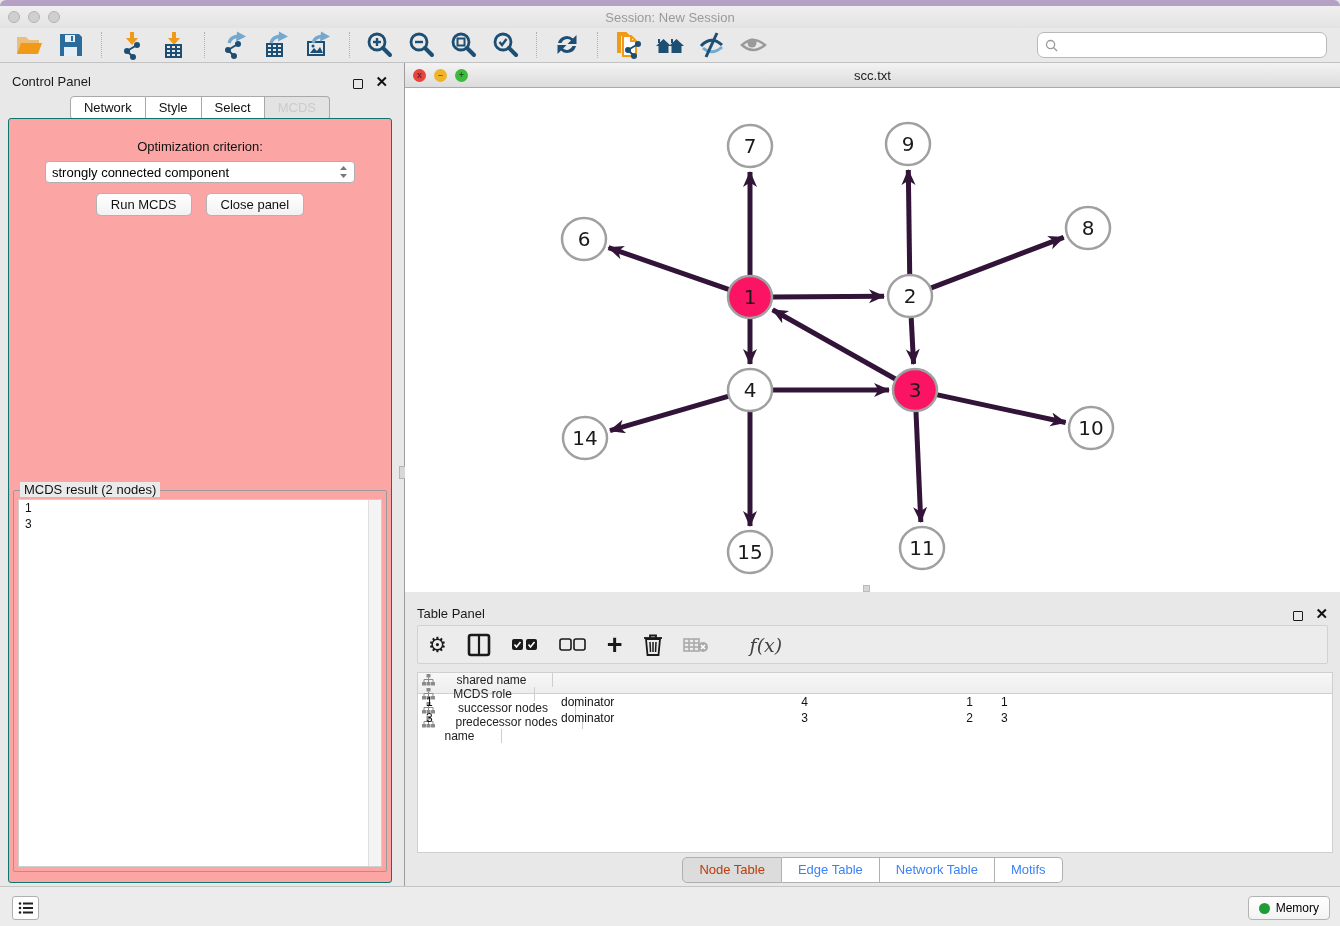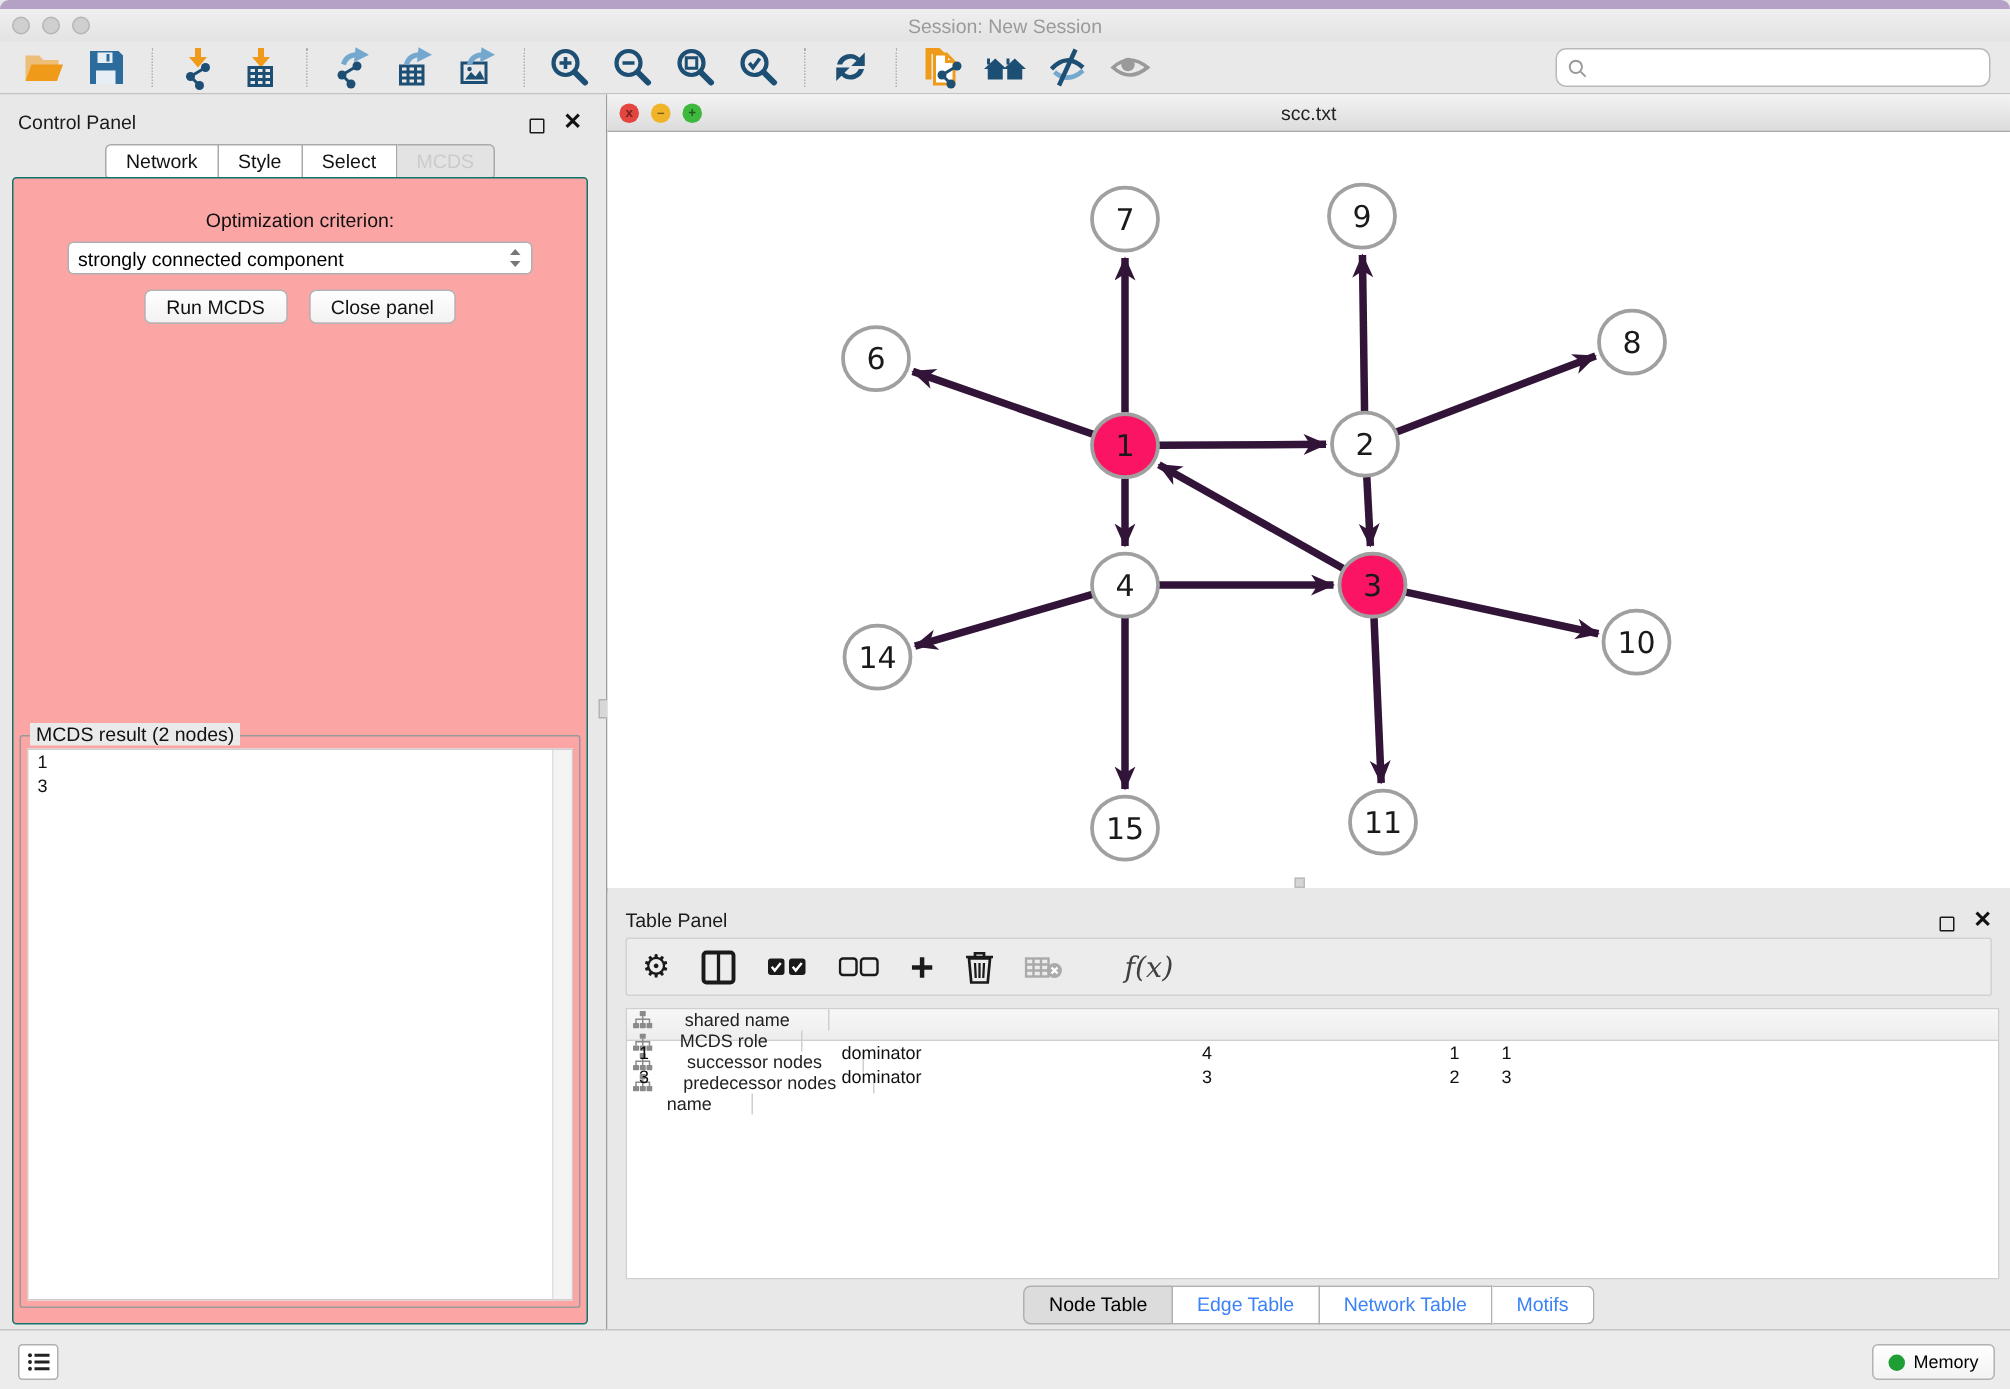--- a/index.html
+++ b/index.html
@@ -75,21 +75,21 @@
   #node-table { position:absolute; left:12px; top:77px; width:916px; height:181px; background:#fff; border:1px solid #cfcfcf; }
   #nt-header { display:flex; height:21px; background:linear-gradient(#f7f7f7,#ededed); border-bottom:1px solid #cfcfcf;flex-direction:column; }
   .nt-th { display:flex; align-items:center; border-right:1px solid #cfcfcf; font-size:12px; color:#222; padding:0 4px; }
   .nt-th .lbl { flex:1; text-align:center; }
   .nt-row { display:flex; height:16px; }
   .nt-td { font-size:12px; color:#111; overflow:hidden; white-space:nowrap; }
   #tp-tabs { position:absolute; left:0; bottom:3px; width:100%; display:flex; justify-content:center; }
   .tp-tab { font-size:13px; font-weight:500; padding:4px 16px 5px; background:#fff; border:1px solid #b0b0b0; border-left:none; color:#3b82f6; cursor:pointer; }
   .tp-tab:first-child { border-left:1px solid #b0b0b0; border-radius:5px 0 0 5px; }
   .tp-tab:last-child { border-radius:0 5px 5px 0; }
-  .tp-tab.active { background:#dcdcdc; color:#000000; text-shadow:0 0 1px #cacaca; }
+  .tp-tab.active { background:#dcdcdc; color:#c2410c; text-shadow:0 0 1px #cacaca; }
 
   
   #statusbar { left:0; top:886px; width:1340px; height:40px; background:#ececec; border-top:1px solid #c5c5c5; }
   #list-btn { position:absolute; left:12px; top:9px; width:27px; height:24px; background:#fff;
       border:1px solid #b0b0b0; border-radius:3px; display:flex; align-items:center; justify-content:center; cursor:pointer; }
   #memory-btn { position:absolute; right:10px; top:9px; height:24px; background:linear-gradient(#fff,#f3f3f3);
       border:1px solid #b3b3b3; border-radius:4px; display:flex; align-items:center; padding:0 10px; gap:6px; font-size:12px; cursor:pointer; }
   #memory-dot { width:11px; height:11px; border-radius:50%; background:#1e9e34; }
 </style>
 </head>
@@ -471,21 +471,21 @@
                   <rect x="4.5" y="8" width="4" height="3.5" rx=".5"></rect>
                   <rect x="9" y="8" width="4" height="3.5" rx=".5"></rect>
                 </g>
                 <g stroke="#8a8a8a" stroke-width="1" fill="none">
                   <path d="M6.5 3.5 v2 M2 8 V5.5 H11 V8 M6.5 5.5 V8"></path>
                 </g>
               </svg>
             </span>
             <span class="lbl">shared name</span>
           </div>
-          <div class="nt-th" style="width: 117px; align-items: flex-end;">
+          <div class="nt-th" style="width: 117px;">
             <span style="display:flex">
               <svg width="13" height="12" viewBox="0 0 13 12">
                 <g fill="#8a8a8a">
                   <rect x="4.5" y="0" width="4" height="3.5" rx=".5"></rect>
                   <rect x="0" y="8" width="4" height="3.5" rx=".5"></rect>
                   <rect x="4.5" y="8" width="4" height="3.5" rx=".5"></rect>
                   <rect x="9" y="8" width="4" height="3.5" rx=".5"></rect>
                 </g>
                 <g stroke="#8a8a8a" stroke-width="1" fill="none">
                   <path d="M6.5 3.5 v2 M2 8 V5.5 H11 V8 M6.5 5.5 V8"></path>

